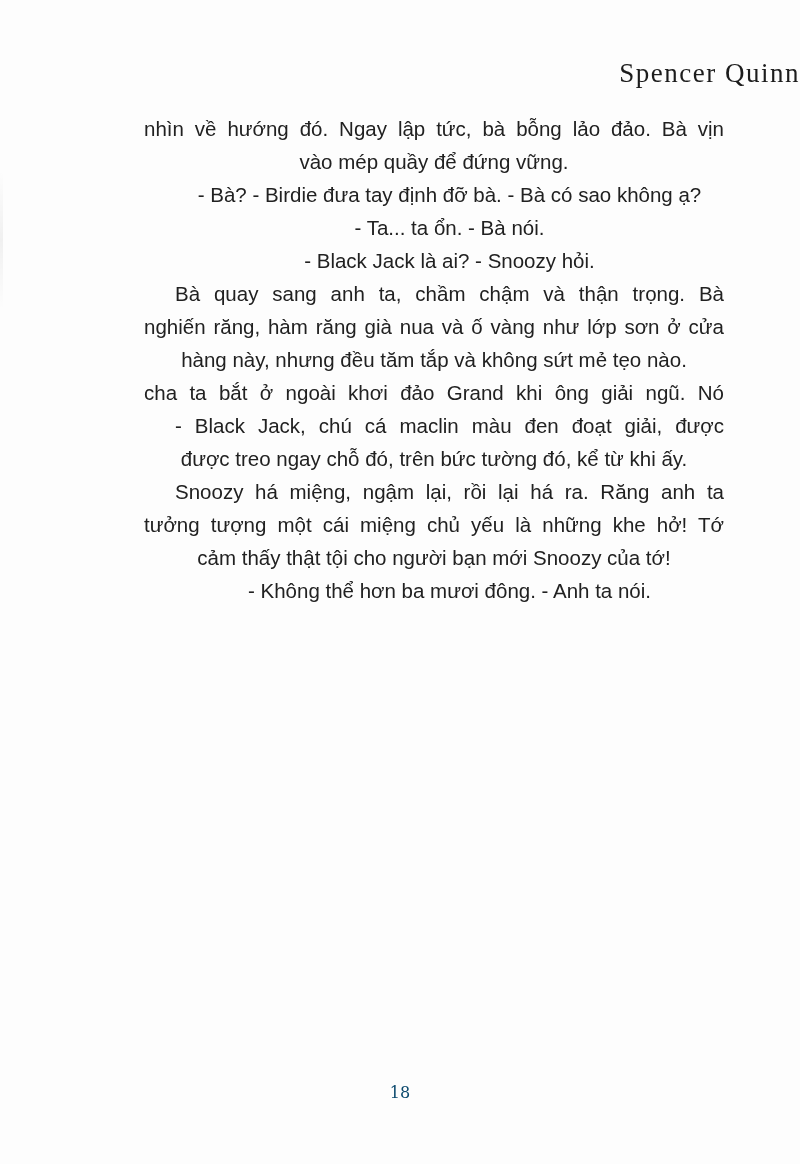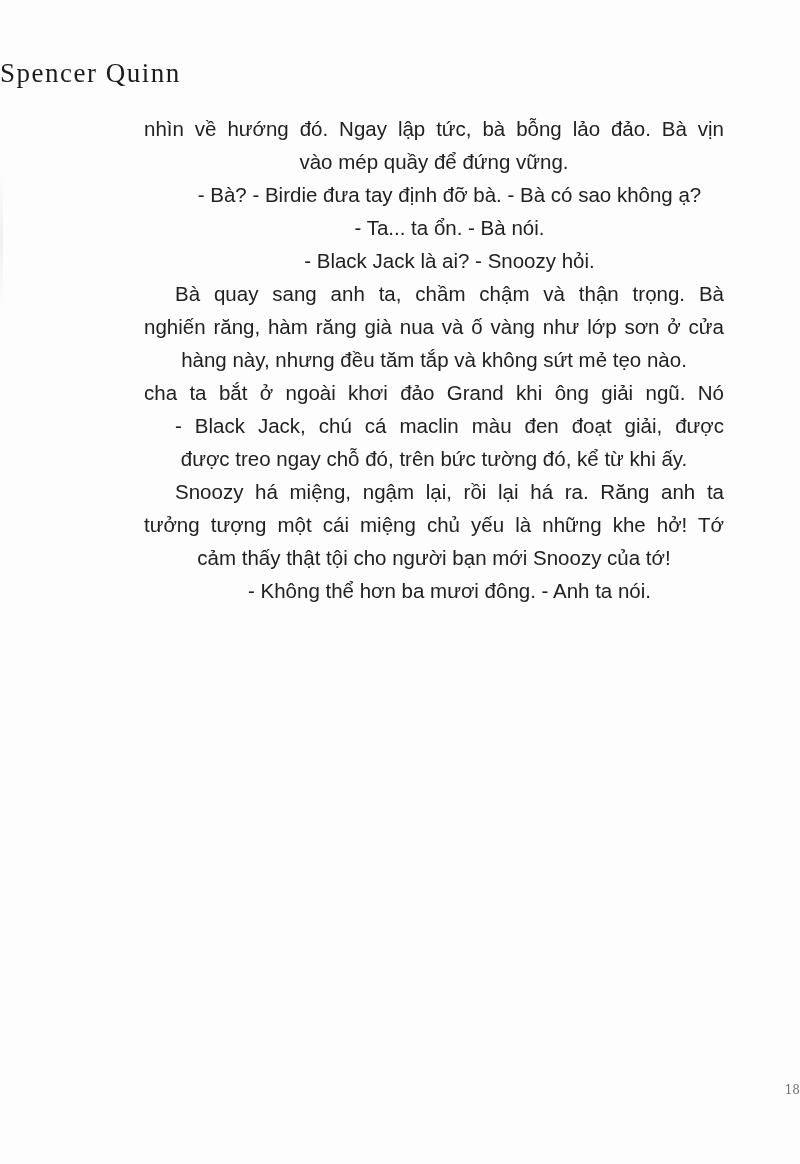--- a/index.html
+++ b/index.html
@@ -26,21 +26,21 @@
     top: 170px;
     width: 3px;
     height: 140px;
     background: linear-gradient(to bottom, rgba(0,0,0,0.00), rgba(0,0,0,0.05), rgba(0,0,0,0.00));
   }
   .running-head {
     position: absolute;
     top: 58px;
     left: 0;
     width: 800px;
-    text-align: left;
+    text-align: right;
     font-family: "Liberation Serif", "DejaVu Serif", serif;
     font-size: 27px;
     font-weight: 400;
     letter-spacing: 1.5px;
     color: #1c1c1c;
   }
   .body-text {
     position: absolute;
     top: 112px;
     left: 111px;
@@ -65,24 +65,24 @@
     text-align-last: justify;
   }
   .line.indent {
     padding-left: 31px;
   }
   .page-number {
     position: absolute;
     top: 1083px;
     left: 0;
     width: 800px;
-    text-align: right;
+    text-align: center;
     font-family: "DejaVu Serif", "Liberation Serif", serif;
-    font-size: 12px;
-    color: #737373;
+    font-size: 16px;
+    color: #0c4a6e;
   }
 </style>
 </head>
 <body>
 
 <div class="page">
   <div class="scan-edge"></div>
   <div class="running-head">Spencer Quinn</div>
   <div class="body-text" id="body-text">
       <div class="para">

